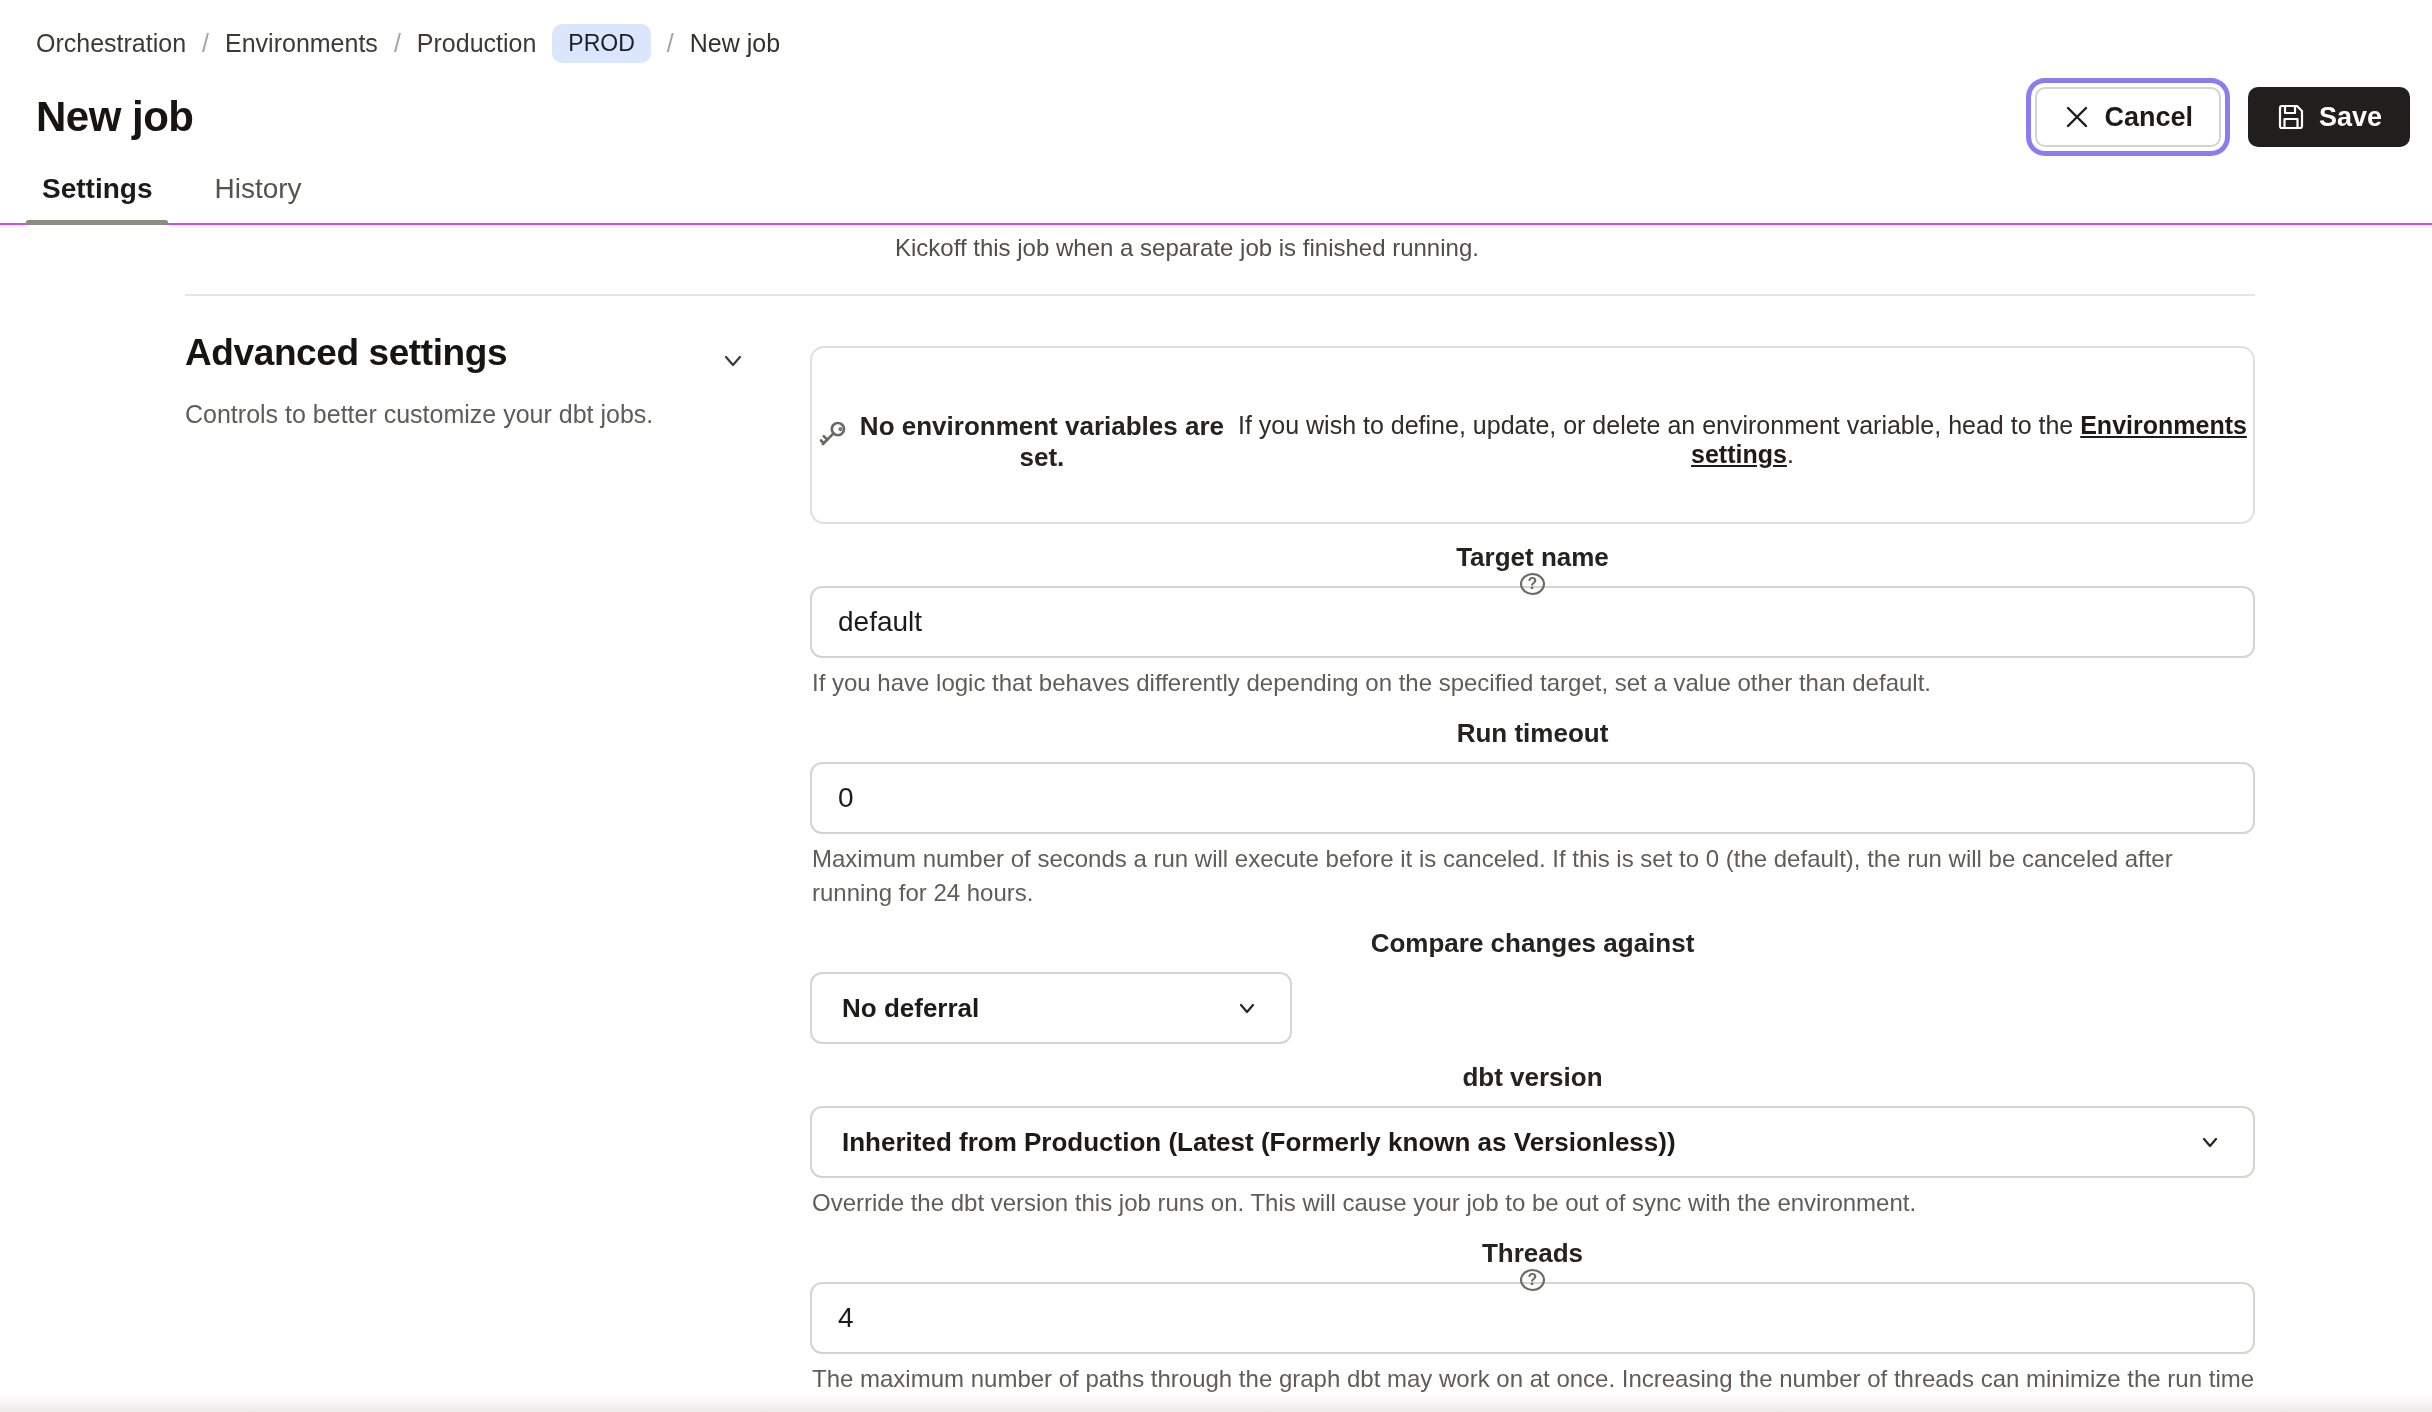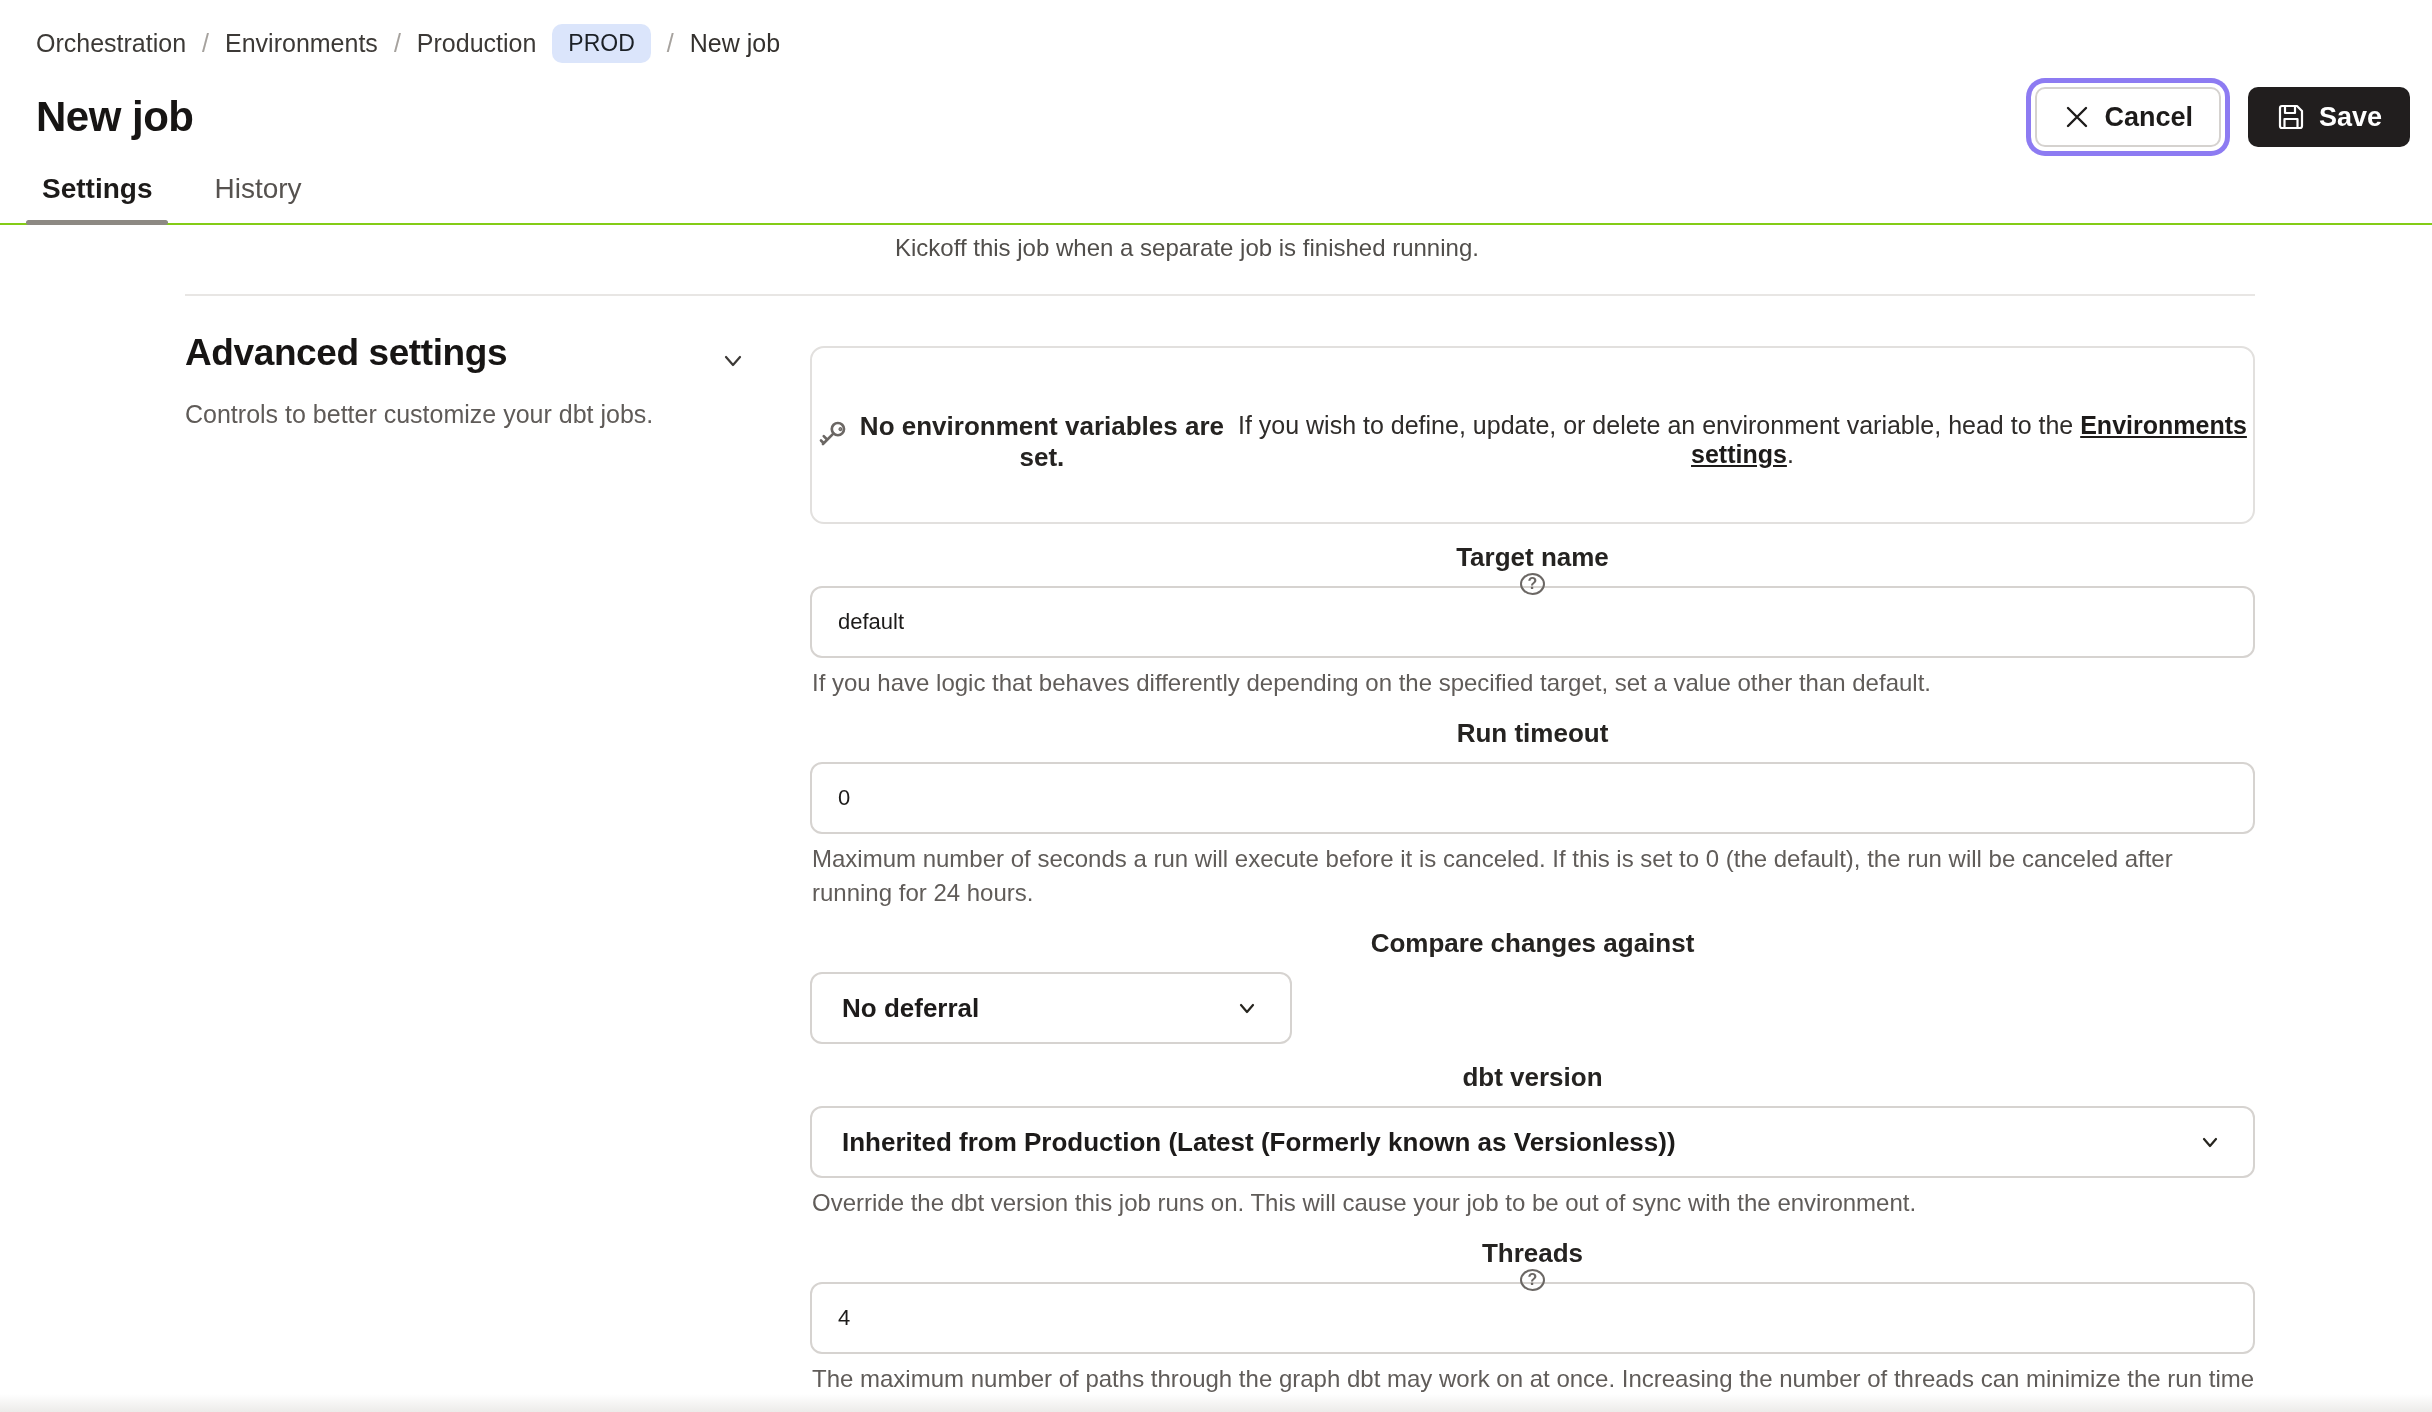--- a/index.html
+++ b/index.html
@@ -18,21 +18,21 @@
   .crumb-current { color:#34312e; }
 
   .title-row { display:flex; align-items:center; justify-content:space-between; padding:24px 12px 0 36px; }
   h1 { margin:0; font-size:42px; font-weight:700; letter-spacing:-0.5px; color:#171514; }
   .actions { display:flex; align-items:center; gap:27px; padding-right:10px; }
   .btn { display:flex; align-items:center; gap:13px; height:60px; border-radius:10px; font-size:27px; font-weight:600; font-family:inherit; cursor:pointer; }
   .btn-cancel { background:#fff; border:2px solid #d5d2cf; color:#1d1b1a; padding:0 26px;
                 box-shadow:0 0 0 4px #ffffff, 0 0 0 9px #8d7bf2; }
   .btn-save { background:#211e1e; border:none; color:#ffffff; padding:0 28px; }
 
-  .tabs { display:flex; margin-top:26px; padding-left:26px; border-bottom:2px solid #84cc16; }
+  .tabs { display:flex; margin-top:26px; padding-left:26px; border-bottom:2px solid #d946ef; }
   .tab { position:relative; padding:0 16px 18px; font-size:28px; color:#56524f; cursor:pointer; margin-right:30px; }
   .tab.active { color:#1d1b1a; font-weight:600; }
   .tab.active::after { content:""; position:absolute; left:0; right:0; bottom:-2px; height:5px; background:#8d8983; border-radius:3px; }
 
   
   main { padding-left:185px; }
   .kickoff { margin:6px 0 0 710px; font-size:24px; color:#514e4b; line-height:33px; }
   .divider { border:none; border-top:2px solid #e8e6e4; margin:30px 0 0; width:2070px; }
 
   .advanced { display:flex; margin-top:36px; }
@@ -49,21 +49,21 @@
   .env-body { margin:10px 0 0; font-size:25px; color:#2f2c2a; }
   .env-link { font-weight:700; text-decoration:underline; color:#1d1b1a; cursor:pointer; }
 
   .field { margin-top:14px; }
   .label-row { display:flex; align-items:center; height:30px; margin-top:18px;flex-direction:column; }
   .label { font-size:26px; font-weight:600; color:#252321; }
   .help { width:25px; height:25px; border:2px solid #6b6764; border-radius:50%;
           display:flex; align-items:center; justify-content:center;
           font-size:16px; font-weight:700; color:#6b6764; cursor:pointer; }
   input.text { width:1445px; height:72px; border:2px solid #d6d3d0; border-radius:12px; padding:0 26px;
-               font-size:22px; font-family:inherit; color:#1d1b1a; margin-top:14px; outline:none; background:#fff; display:block; }
+               font-size:28px; font-family:inherit; color:#1d1b1a; margin-top:14px; outline:none; background:#fff; display:block; }
   .helper { margin:8px 0 0 2px; font-size:24px; color:#605c59; line-height:34px; max-width:1445px; }
   .selectbox { display:flex; align-items:center; justify-content:space-between; height:72px;
                border:2px solid #d6d3d0; border-radius:12px; padding:0 30px; margin-top:14px; cursor:pointer; background:#fff; }
   .sel-text { font-size:26px; font-weight:600; color:#1d1b1a; }
   .sb-small { width:482px; }
   .sb-full  { width:1445px; }
 
   .bottom-fade { position:absolute; left:0; right:0; bottom:0; height:18px;
                  background:linear-gradient(#ffffff, #ecebe9); }
 

